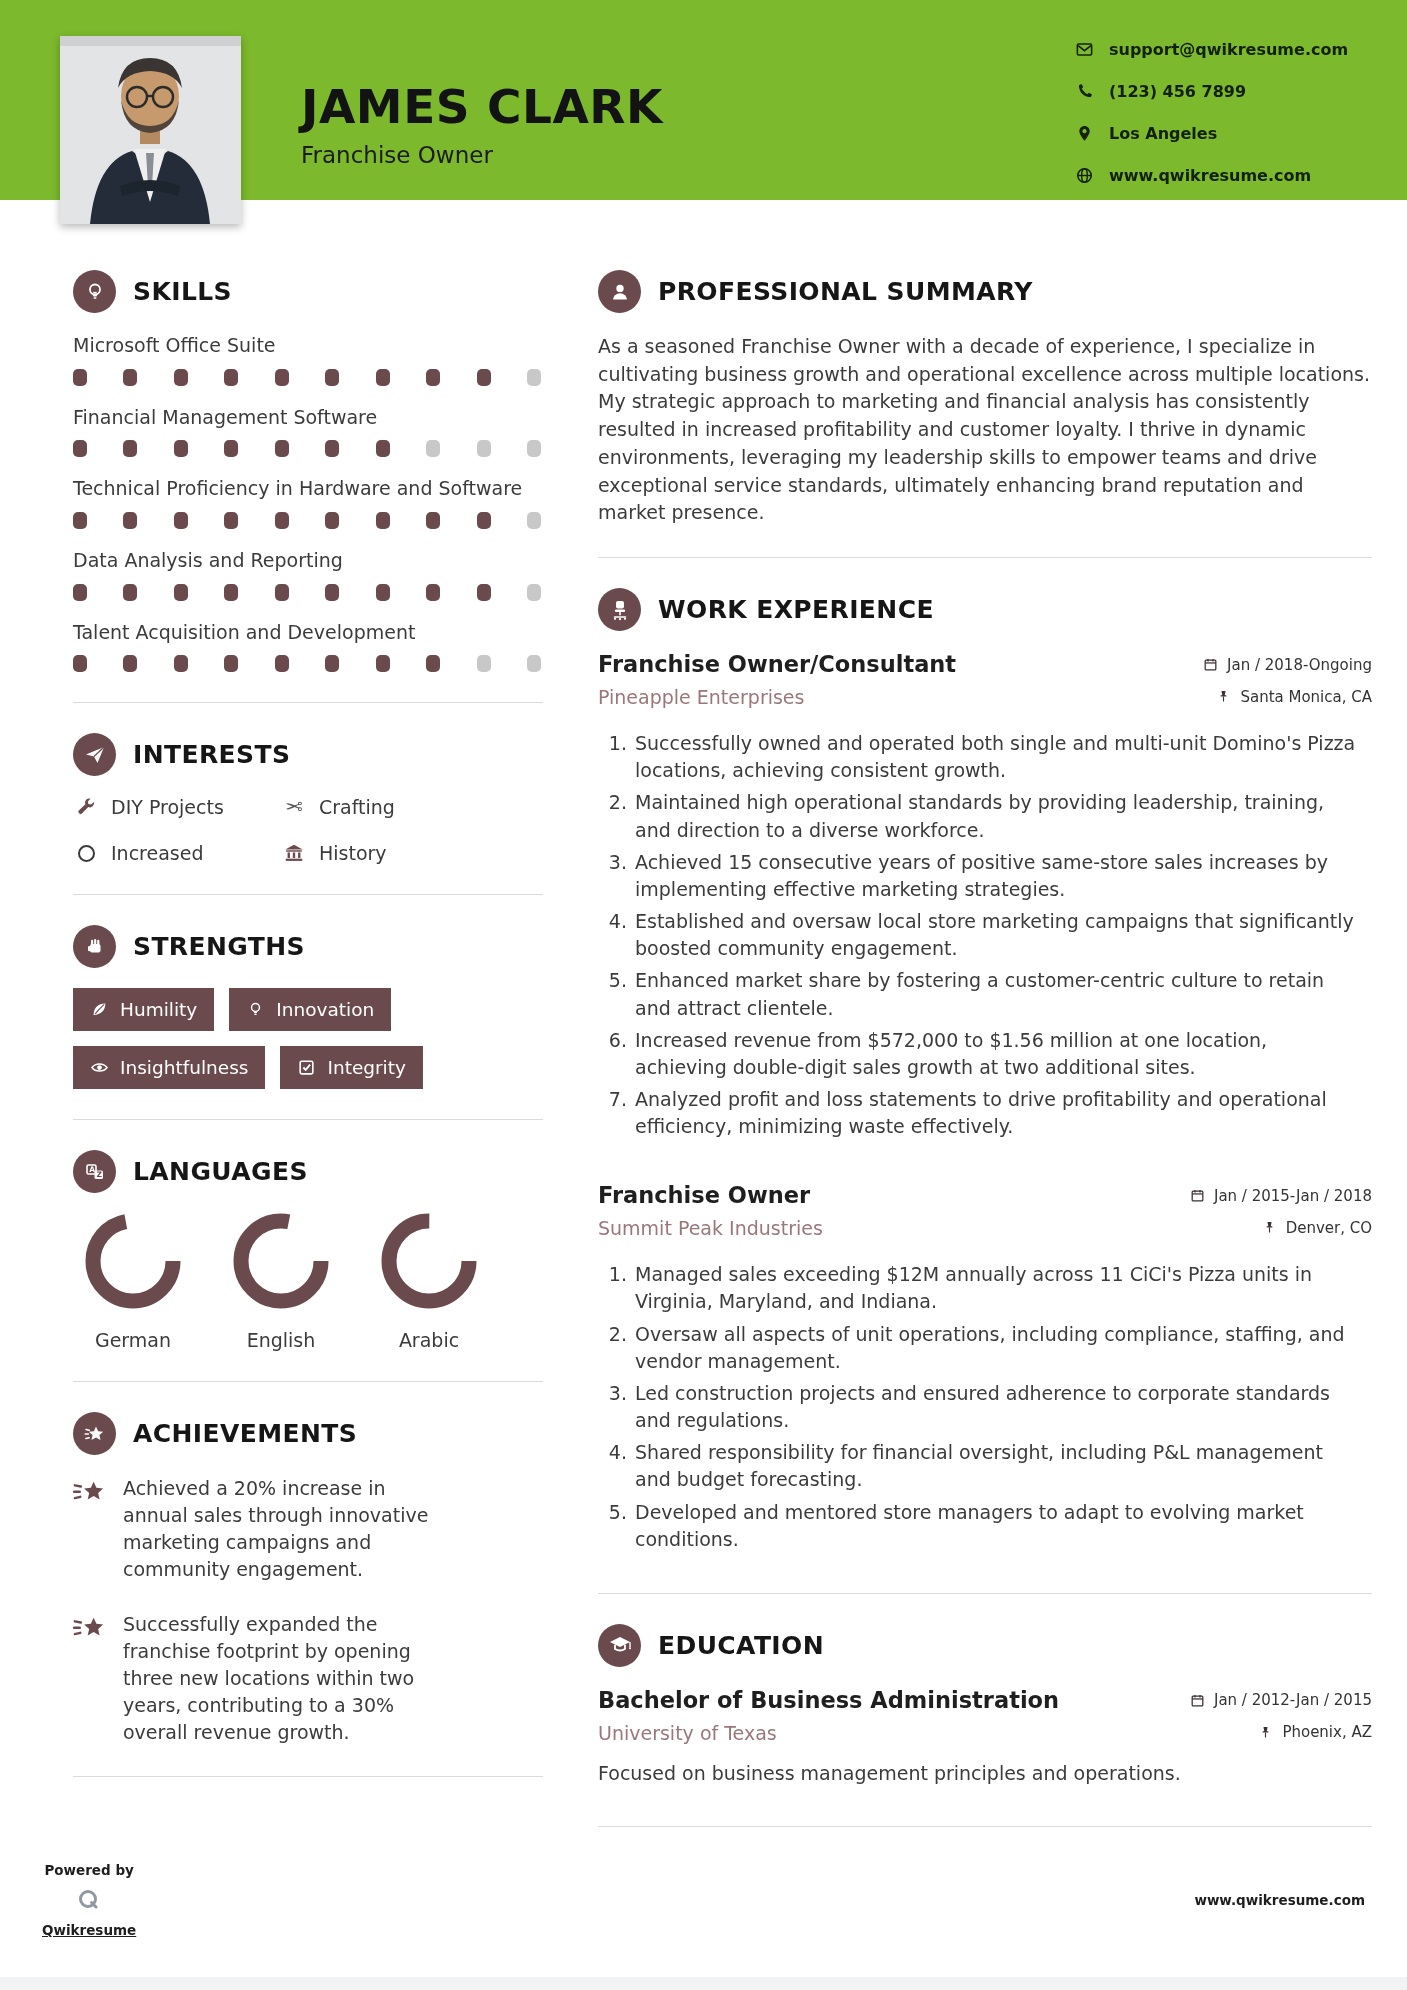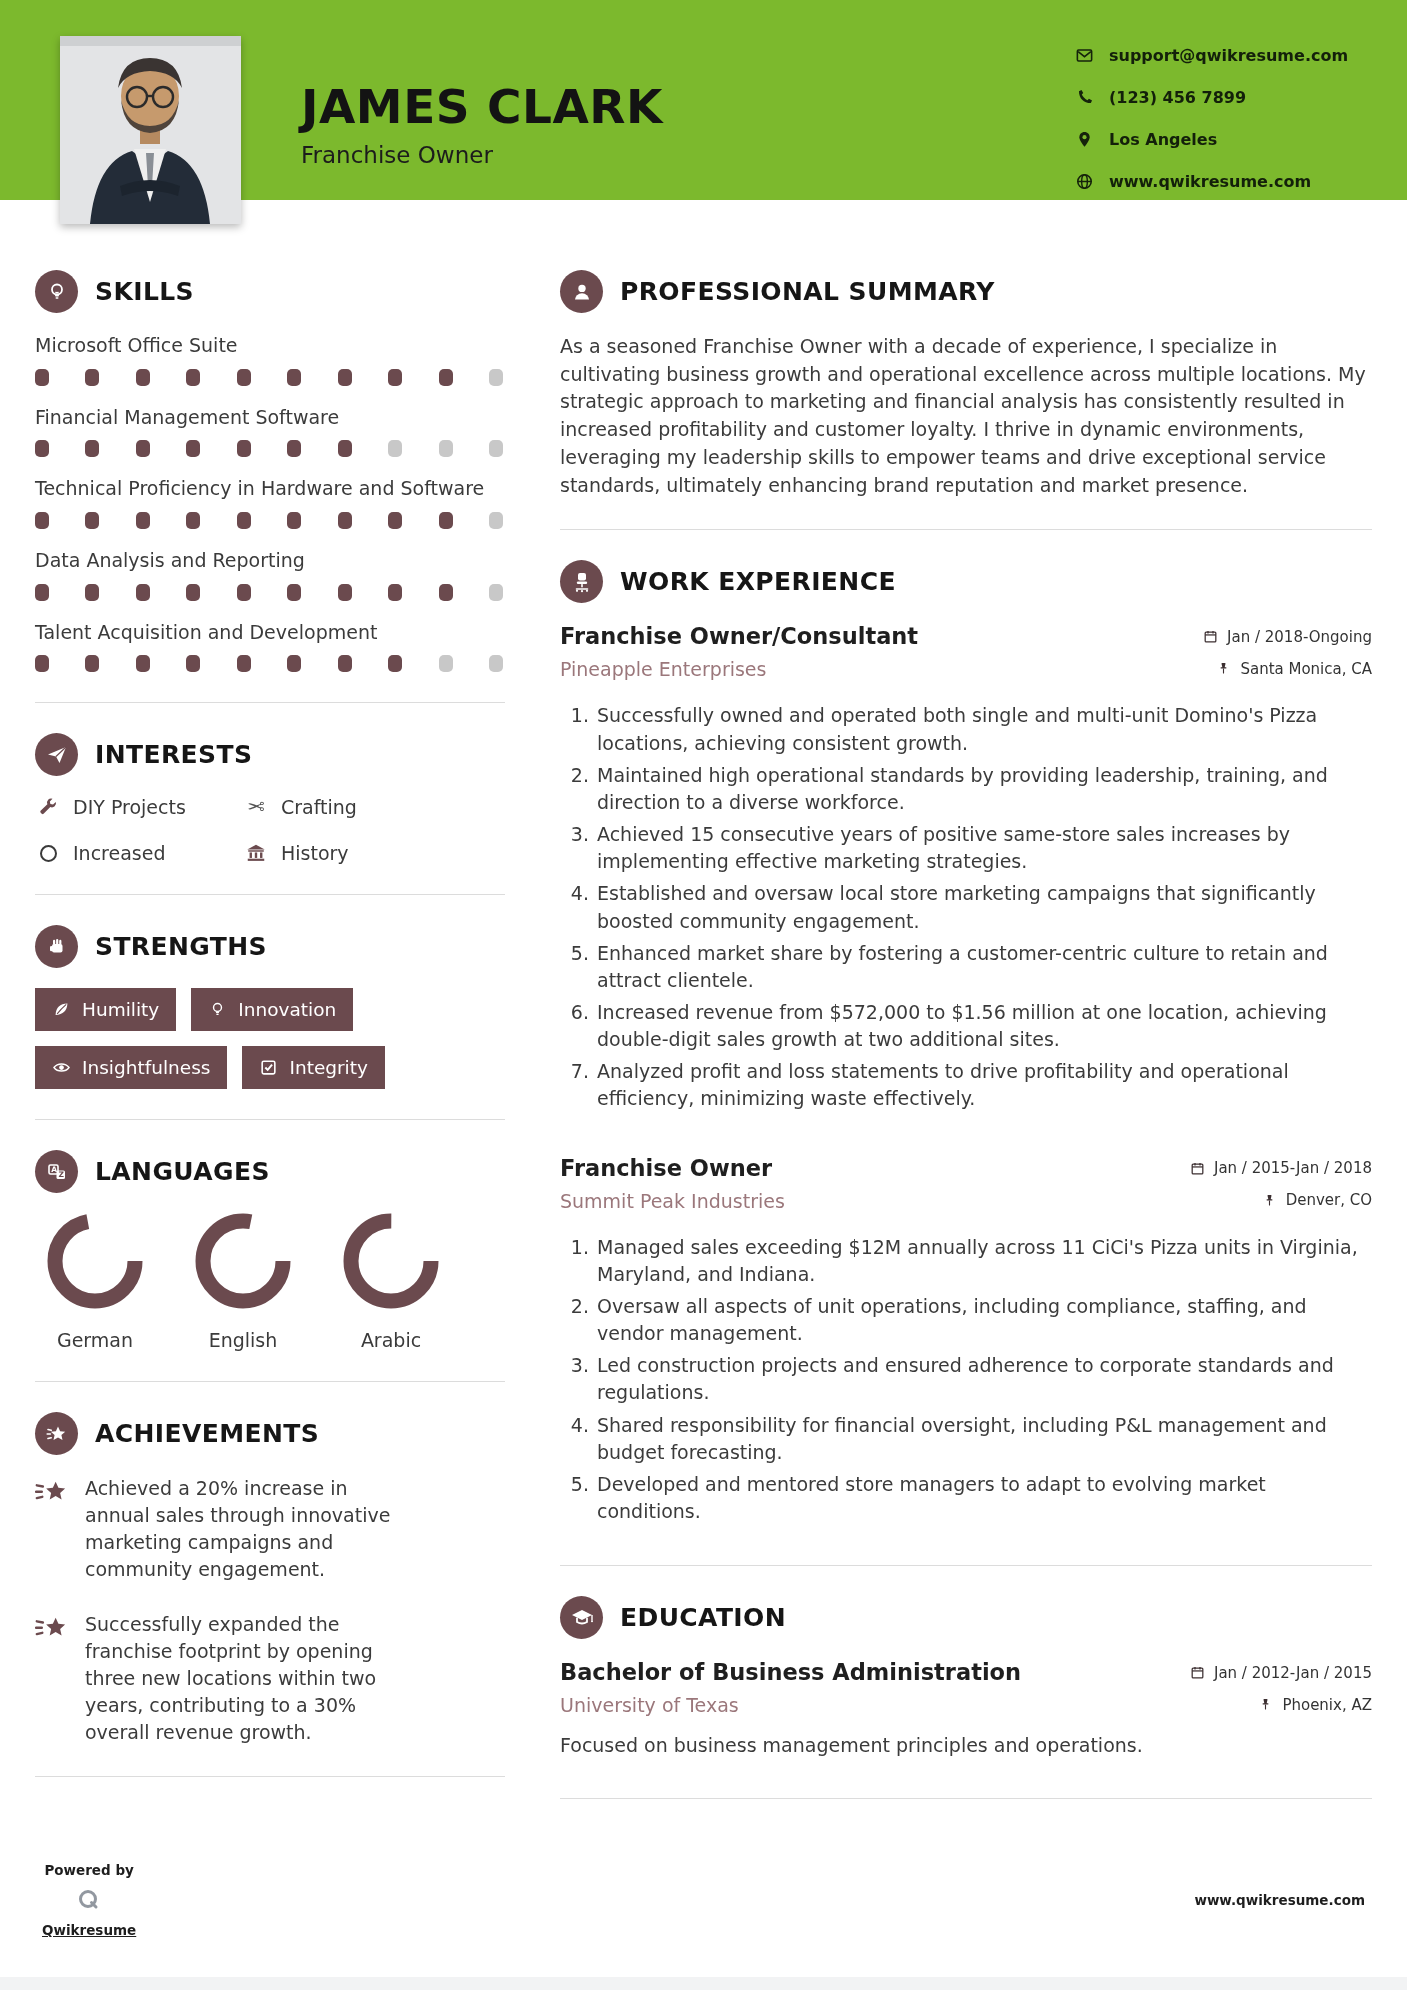--- a/index.html
+++ b/index.html
@@ -11,27 +11,27 @@
   
   .hero { position:relative; height:200px; background:#7cb92d; }
   .photo {
     position:absolute; left:60px; top:36px; width:181px; height:188px;
     background:#e3e4e6; box-shadow:0 3px 8px rgba(0,0,0,.28); overflow:hidden;
   }
   .id { position:absolute; left:301px; top:83px; }
   .person-name { margin:0; font-size:47px; font-weight:800; letter-spacing:.5px; color:#131313; line-height:1; }
   .person-role { margin-top:12px; font-size:23px; font-weight:500; color:#1c1c1c; }
   .contacts { position:absolute; left:1075px; top:40px; list-style:none; margin:0; padding:0; }
-  .contacts li { display:flex; align-items:flex-end; gap:15px; height:25px; margin-bottom:17px;
+  .contacts li { display:flex; align-items:flex-start; gap:15px; height:25px; margin-bottom:17px;
                  font-size:16px; font-weight:700; color:#13200a; }
   .cic { width:19px; height:19px; display:inline-flex; color:#15230b; }
   .cic svg { width:100%; height:100%; }
   
   .cols { display:flex; padding:0 35px; align-items:flex-start; }
-  .col-left { width:470px; flex:none; }
+  .col-left { width:470px; flex:none;margin-left:38px; }
   .col-right { flex:1; margin-left:55px; min-width:0; }
   .sep { border:none; border-top:1px solid #dcdcdc; margin:30px 0; }
   .sec-h { display:flex; align-items:center; gap:17px; margin:0 0 20px; }
   .sec-ic { width:43px; height:43px; flex:none; border-radius:50%; background:#6b4a4e;
             display:flex; align-items:center; justify-content:center; color:#fff; }
   .sec-ic svg { width:24px; height:24px; }
   .sec-h h2 { margin:0; font-size:25px; font-weight:800; letter-spacing:.4px; color:#161616; }
   .first-block { margin-top:70px; }
   
   .skill { margin-bottom:19px; }

